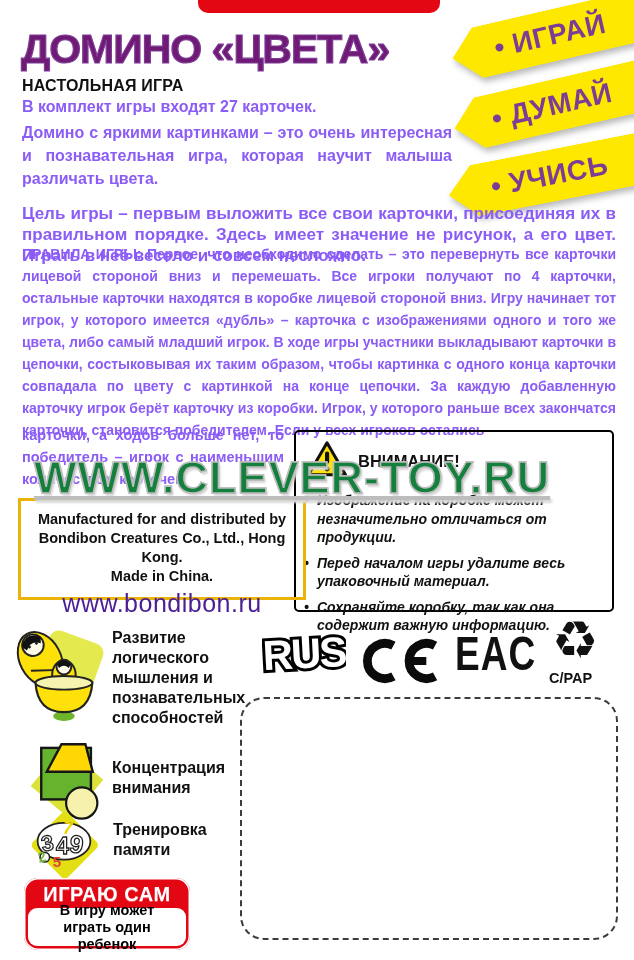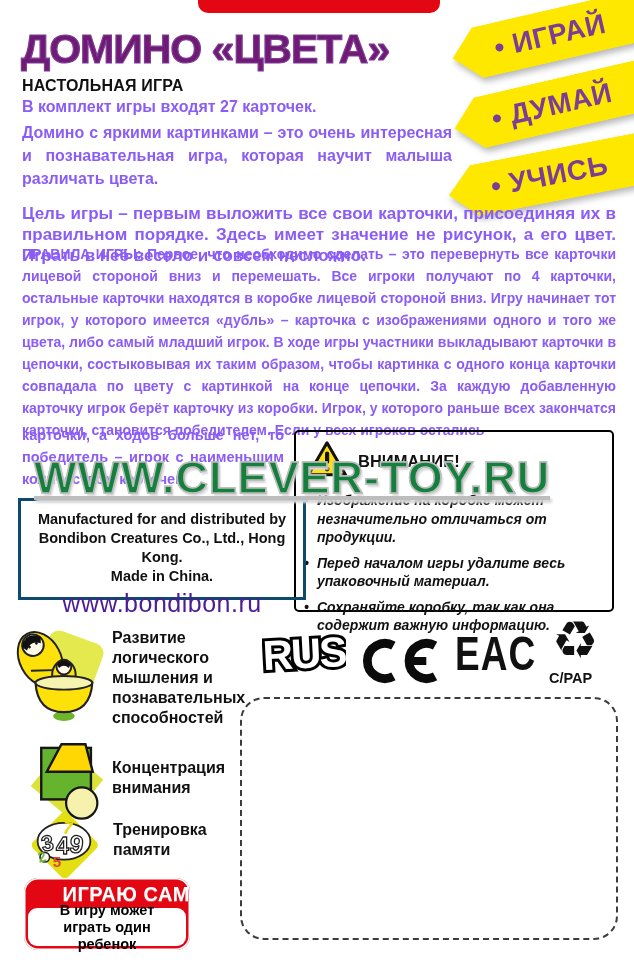--- a/index.html
+++ b/index.html
@@ -43,21 +43,21 @@
     border:2.5px solid #000; border-radius:5px; background:transparent; box-sizing:border-box;
     padding:8px 10px 6px 4px;}
   .warning-head{display:flex; align-items:center; gap:10px; margin-left:6px;}
   .warning-title{font-size:16.5px; font-weight:bold;}
   .warning-list{margin:9px 0 0 0; padding:0 0 0 4px; list-style:none;font-style:italic;}
   .warning-list li{position:relative; padding-left:13px; font-size:14px; font-weight:bold;
     line-height:18.5px; margin-bottom:7px; text-align:left;}
   .warning-list li::before{content:"•"; position:absolute; left:0; top:0;}
   
   .mfr-box{position:absolute; left:18px; top:498px; width:288px; height:102px;
-    border:3px solid #0c4a6e; box-sizing:border-box; text-align:center; padding-top:9px;}
+    border:3px solid #eab308; box-sizing:border-box; text-align:center; padding-top:9px;}
   .mfr-line{font-size:14.5px; font-weight:bold; line-height:19px;}
   .mfr-site{font-size:25px; font-weight:normal; letter-spacing:0.5px; margin-top:3px; color:#4c1d95;}
   
   .benefit-icon{position:absolute;}
   .benefit-label{position:absolute; font-size:16px; font-weight:bold; line-height:20px; width:138px;}
   #benefit-icon-1{left:10px; top:618px; width:98px; height:108px;}
   #benefit-label-1{left:112px; top:628px;}
   #benefit-icon-2{left:30px; top:735px; width:74px; height:92px;}
   #benefit-label-2{left:112px; top:758px;}
   #benefit-icon-3{left:24px; top:800px; width:80px; height:92px;}
@@ -69,21 +69,21 @@
   #eac-mark{left:455px; top:626px; font-size:37px; font-weight:bold; letter-spacing:1px;
     transform:scaleY(1.32); transform-origin:top left; font-family:"Liberation Sans",sans-serif;}
   #recycle-mark{left:552px; top:612px; font-size:52px; line-height:56px; font-family:"DejaVu Sans",sans-serif;}
   #recycle-code{left:549px; top:670px; font-size:14.5px; font-weight:bold;}
   
   .dashed-area{position:absolute; left:240px; top:697px; width:378px; height:243px;
     border:2px dashed #3c3c3c; border-radius:24px; box-sizing:border-box;}
   
   .badge{position:absolute; left:24px; top:878px; width:166px; height:72px;
     background:#e30613; border-radius:14px; box-shadow:0 0 0 1.5px #fff inset;}
-  .badge-title{position:absolute; left:0; right:0; top:5px; text-align:right;
+  .badge-title{position:absolute; left:0; right:0; top:5px; text-align:center;
     color:#fff; font-size:20px; font-weight:bold; letter-spacing:0.5px;
     text-shadow:0 1px 0 rgba(255,255,255,0.35);}
   .badge-inner{position:absolute; left:4px; right:4px; bottom:4px; height:38px;
     background:#fff; border-radius:9px; display:flex; align-items:center; justify-content:center;
     text-align:center; font-size:14.5px; font-weight:bold; line-height:17px; color:#000; padding:0 12px; box-sizing:border-box;}
 </style>
 </head>
 <body>
 
 <div id="page">

